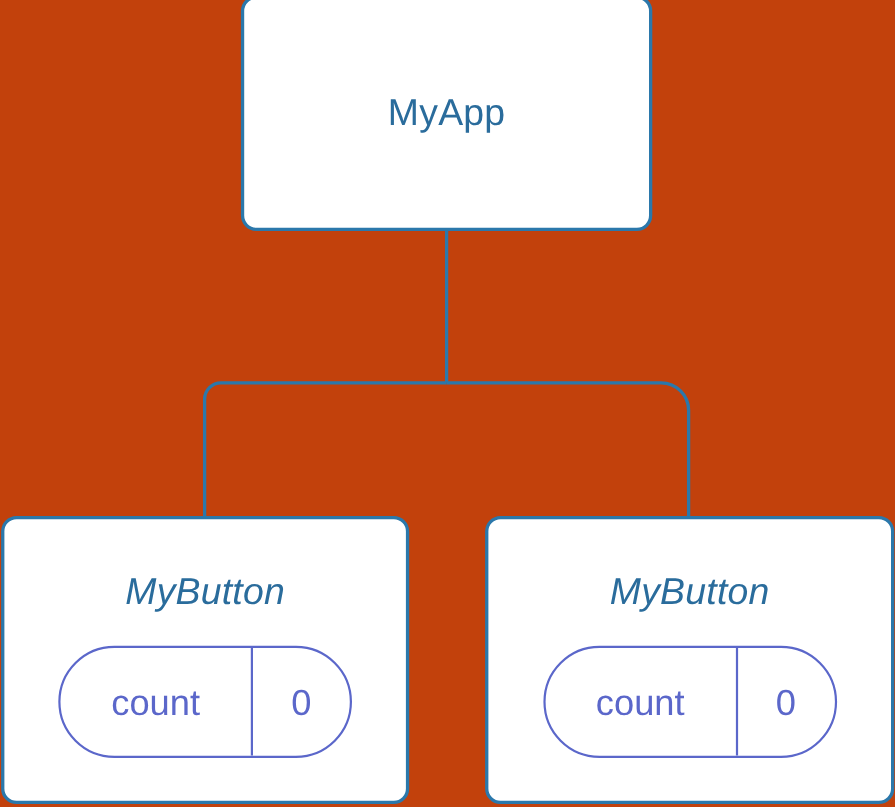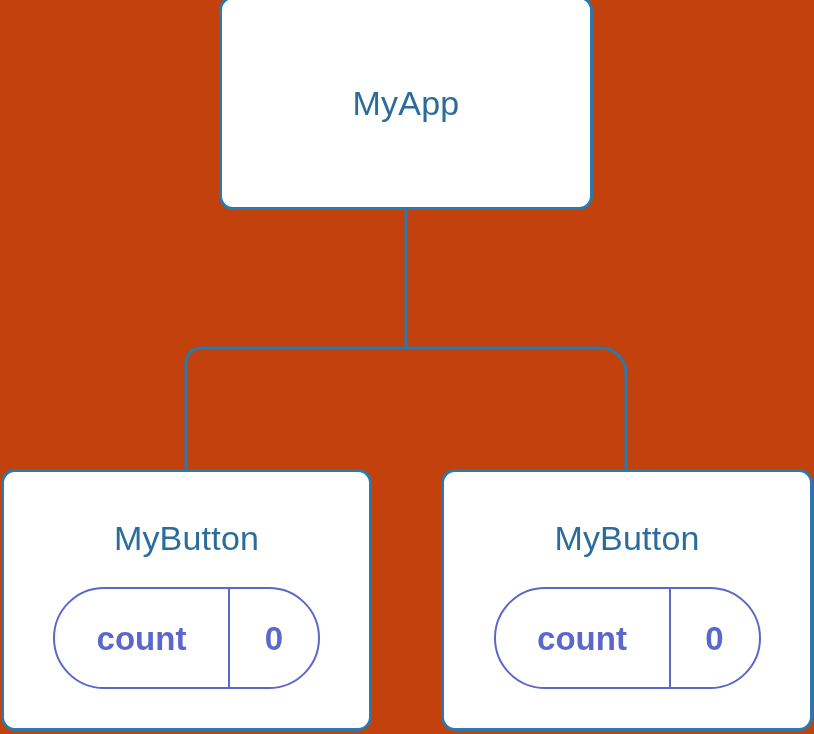--- a/index.html
+++ b/index.html
@@ -60,20 +60,21 @@
   .node-title {
     color: #2a6c9c;
     font-size: 34px;
     line-height: 1;
     letter-spacing: 0.2px;
     white-space: nowrap;
   }
   .node-child-left .node-title,
   .node-child-right .node-title {
     margin-top: 49px;
+    font-style: italic;
   }
   .state-pill {
     margin-top: 32px;
     box-sizing: border-box;
     width: 267px;
     height: 102px;
     border: 2px solid #5b67ca;
     border-radius: 51px;
     display: flex;
     align-items: stretch;
@@ -90,21 +91,20 @@
     flex: 1 1 auto;
     display: flex;
     align-items: center;
     justify-content: center;
   }
   .state-text {
     color: #5b67ca;
     font-size: 33px;
     line-height: 1;
     white-space: nowrap;
-    font-weight: bold;
   }
 </style>
 </head>
 <body>
 
 <div id="stage">
 
   <svg id="edges" viewBox="0 0 814 734" width="814" height="734" aria-hidden="true">
     <g fill="none" stroke="#2b78ab" stroke-width="3" stroke-linecap="butt">
       <path d="M 406 209 L 406 348"></path>

